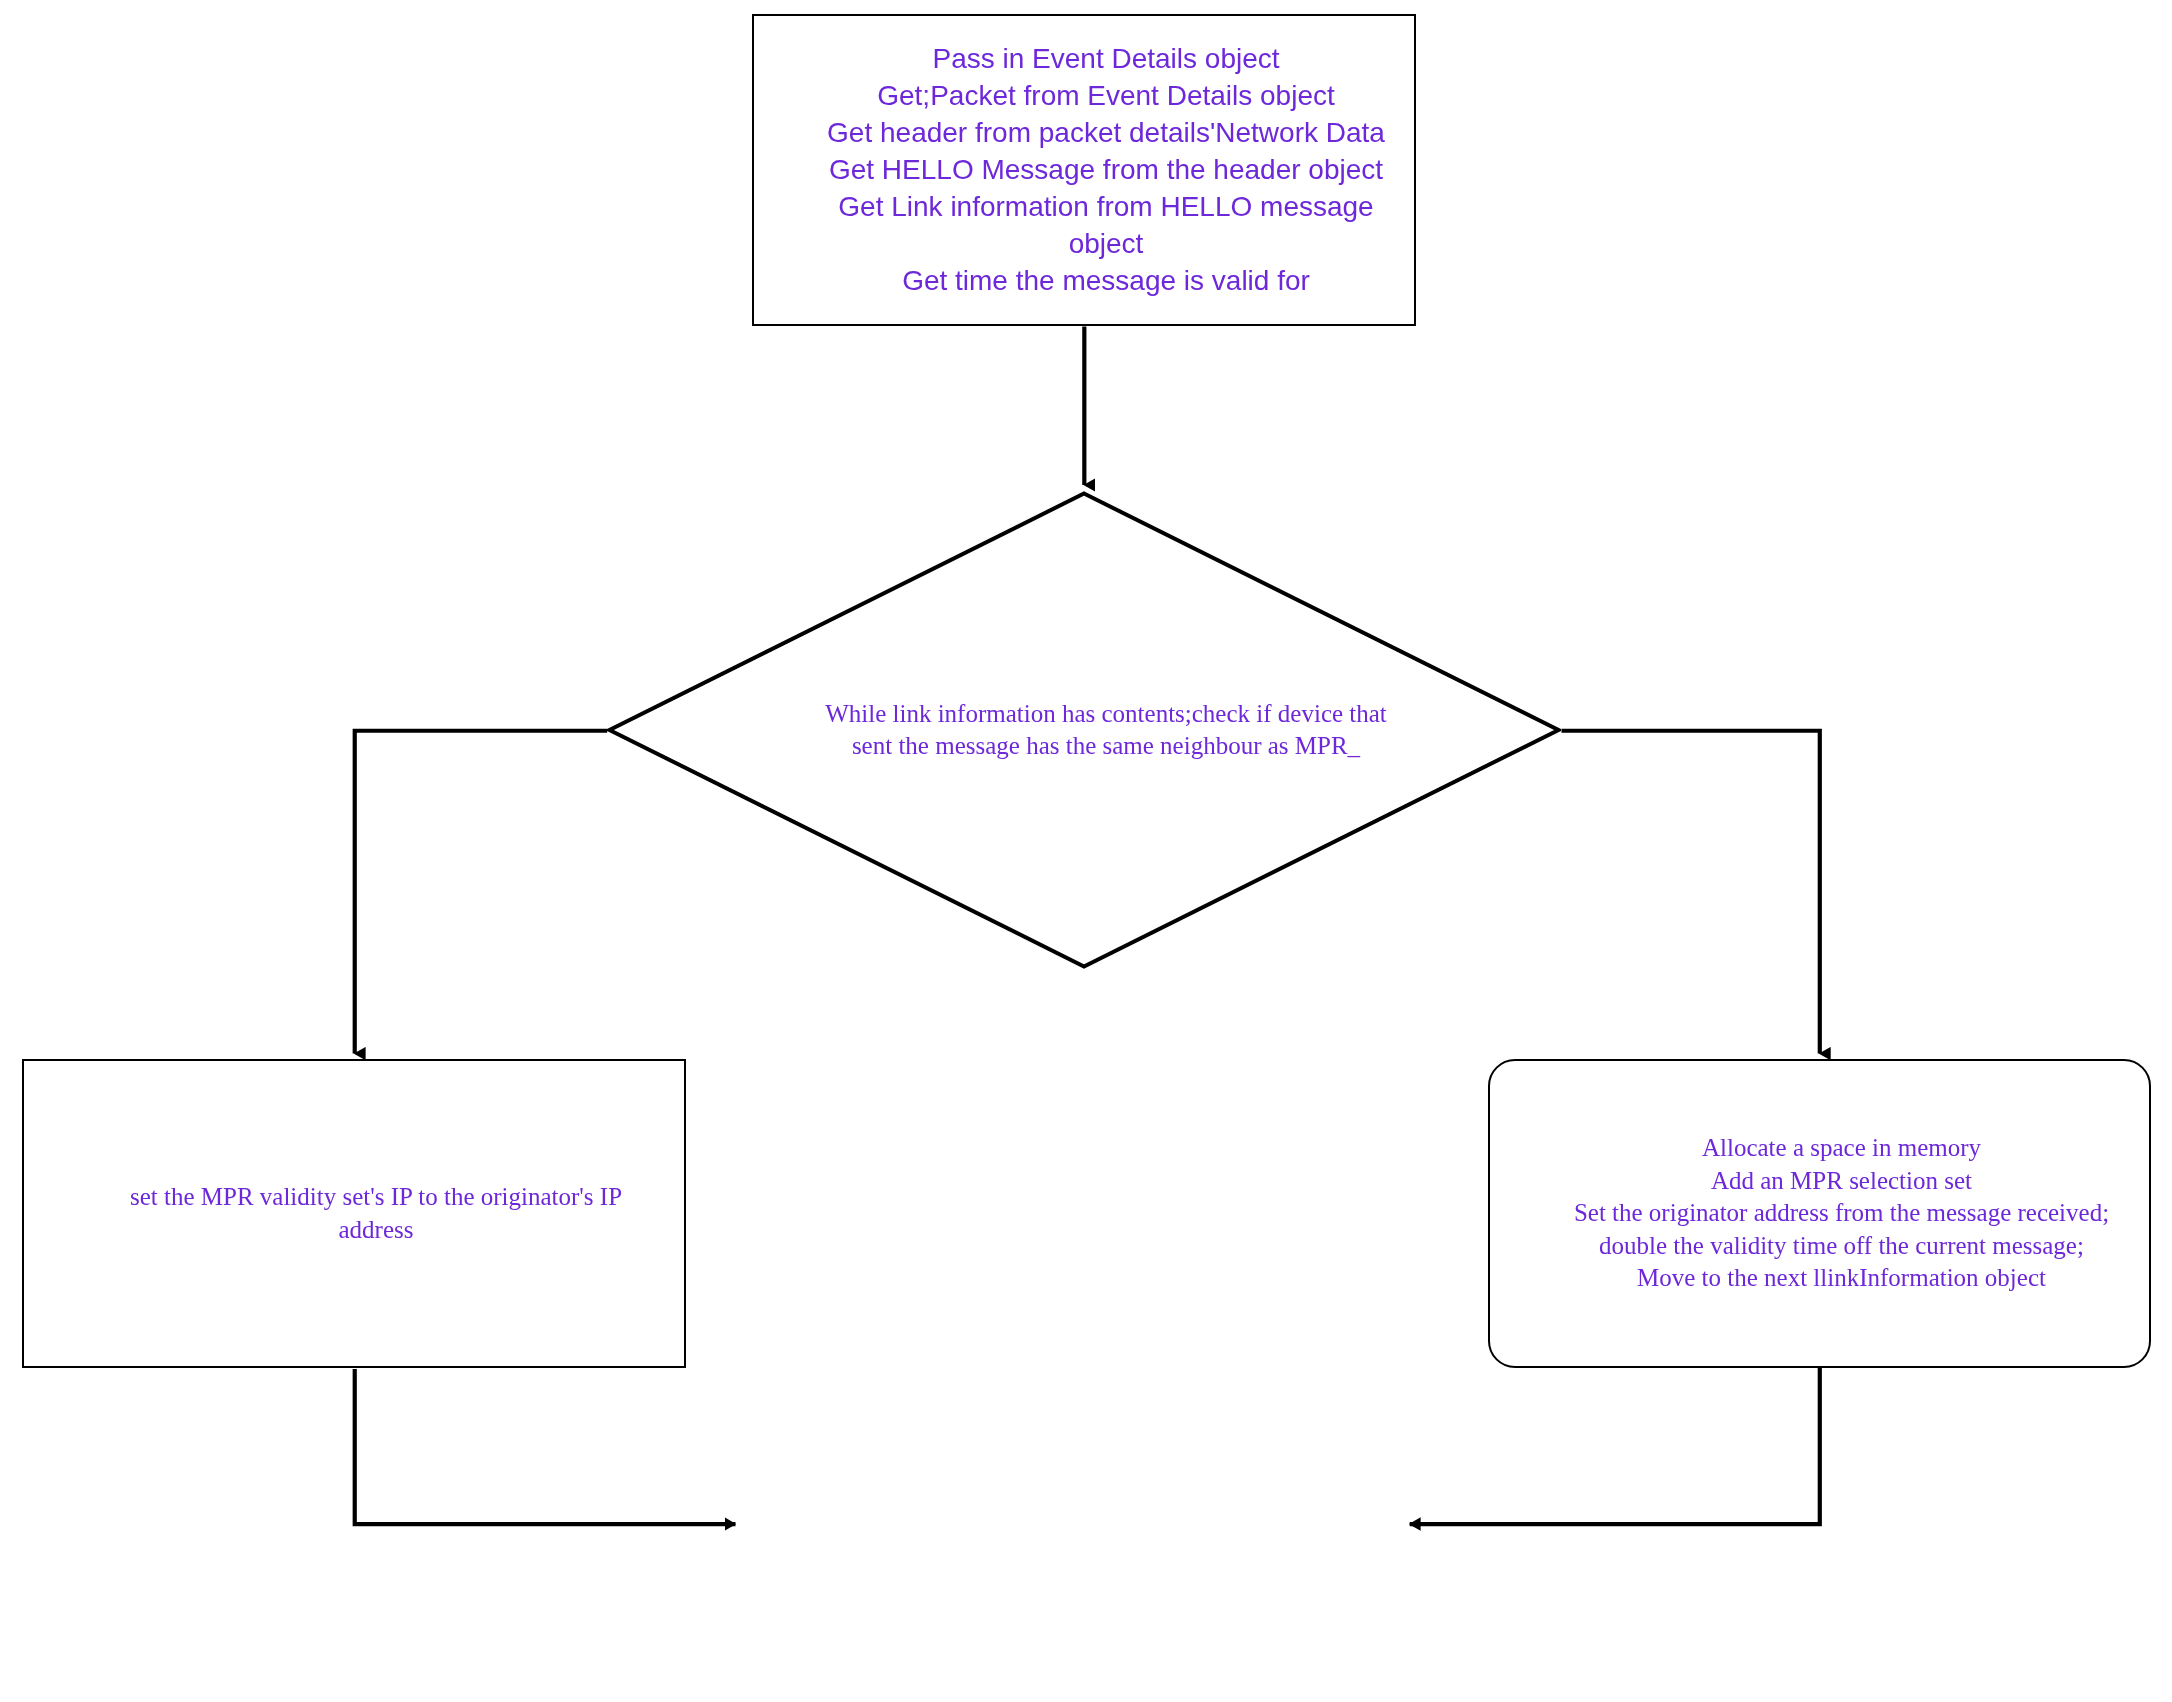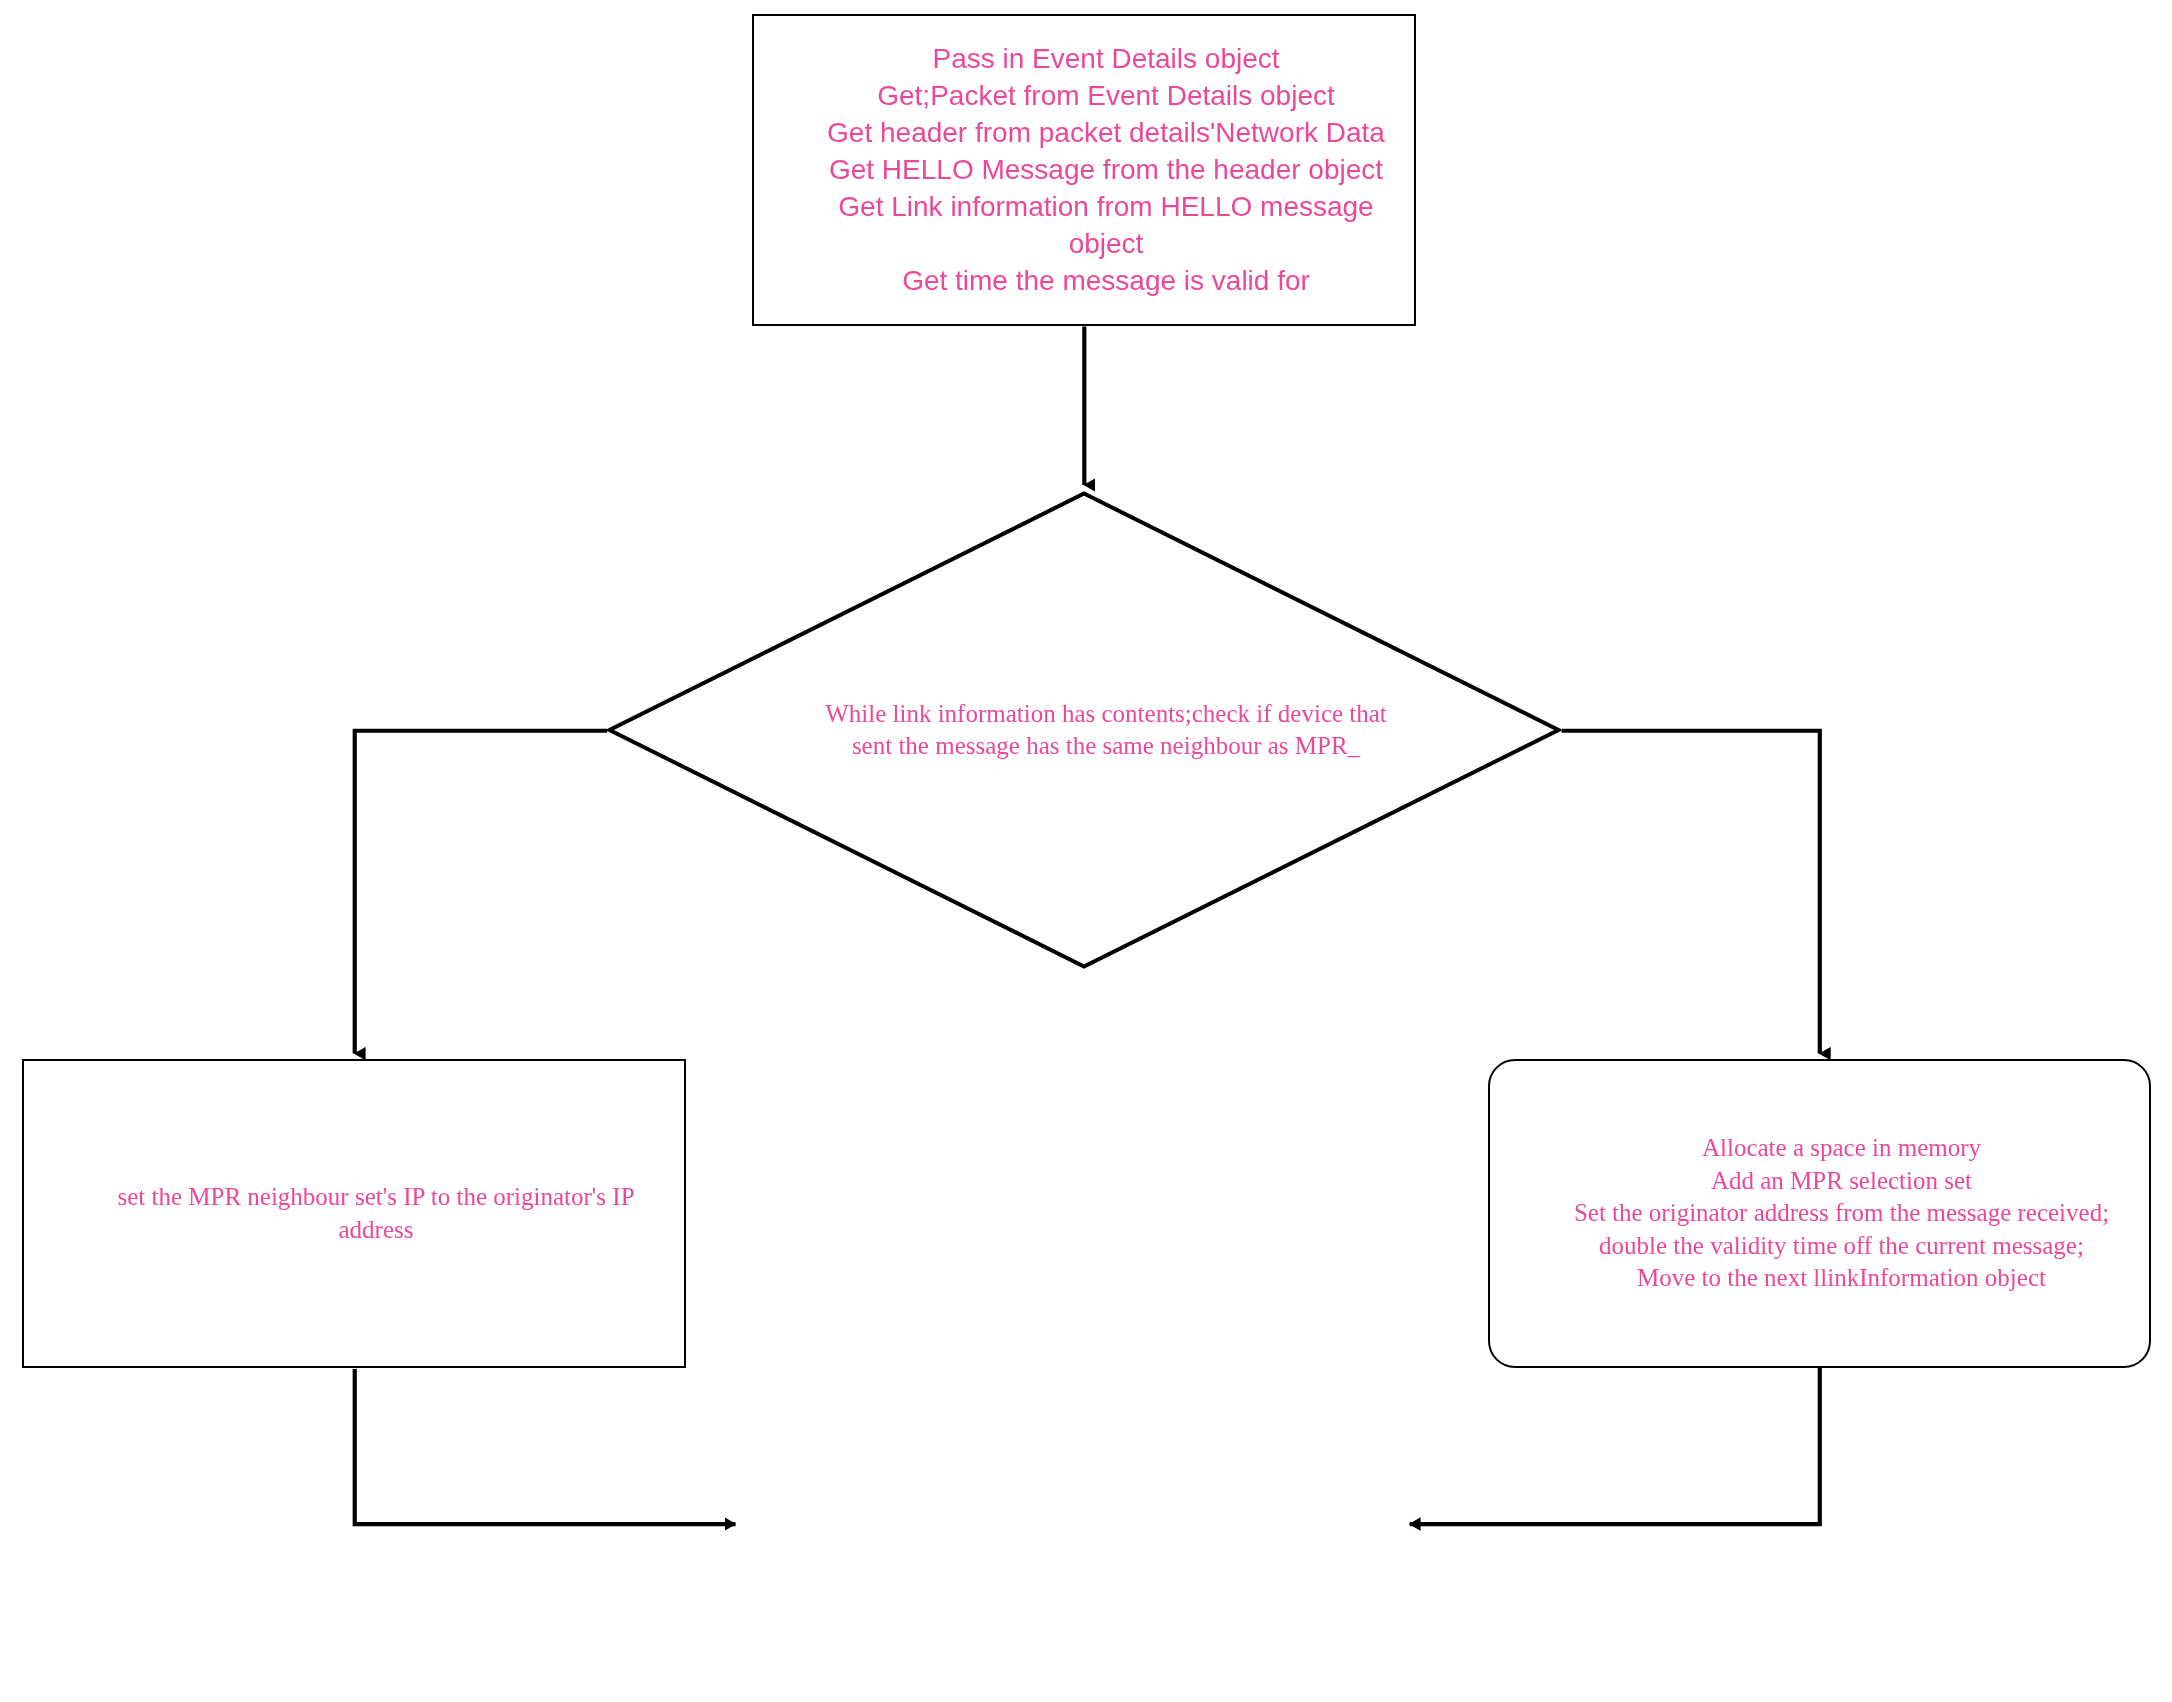--- a/index.html
+++ b/index.html
@@ -22,21 +22,21 @@
     width: 2172px;
     height: 1703px;
   }
   .node {
     position: absolute;
     box-sizing: border-box;
     display: flex;
     align-items: center;
     justify-content: center;
     text-align: center;
-    color: #ec4899;
+    color: #6d28d9;
     padding-left: 44px;
   }
   .process-box {
     border: 2.5px solid #000000;
     background: #ffffff;
   }
   .node-text {
     white-space: pre-line;
     line-height: 1.28;
     padding: 0 11.7px;
@@ -123,21 +123,21 @@
   </div>
 
   <div id="node-decision" class="node serif">
     <svg class="diamond-shape" viewBox="0 0 1138 570" preserveAspectRatio="none" xmlns="http://www.w3.org/2000/svg">
       <polygon points="569,3 1135,285 569,567 3,285" fill="#ffffff" stroke="#000000" stroke-width="4" vector-effect="non-scaling-stroke"></polygon>
     </svg>
     <div class="node-text">While link information has contents;check if device that sent the message has the same neighbour as MPR_</div>
   </div>
 
   <div id="node-left" class="node process-box serif">
-    <div class="node-text">set the MPR neighbour set's IP to the originator's IP address</div>
+    <div class="node-text">set the MPR validity set's IP to the originator's IP address</div>
   </div>
 
   <div id="node-right" class="node process-box serif">
     <div class="node-text">Allocate a space in memory
 Add an MPR selection set
 Set the originator address from the message received;
 double the validity time off the current message;
 Move to the next llinkInformation object</div>
   </div>
 

